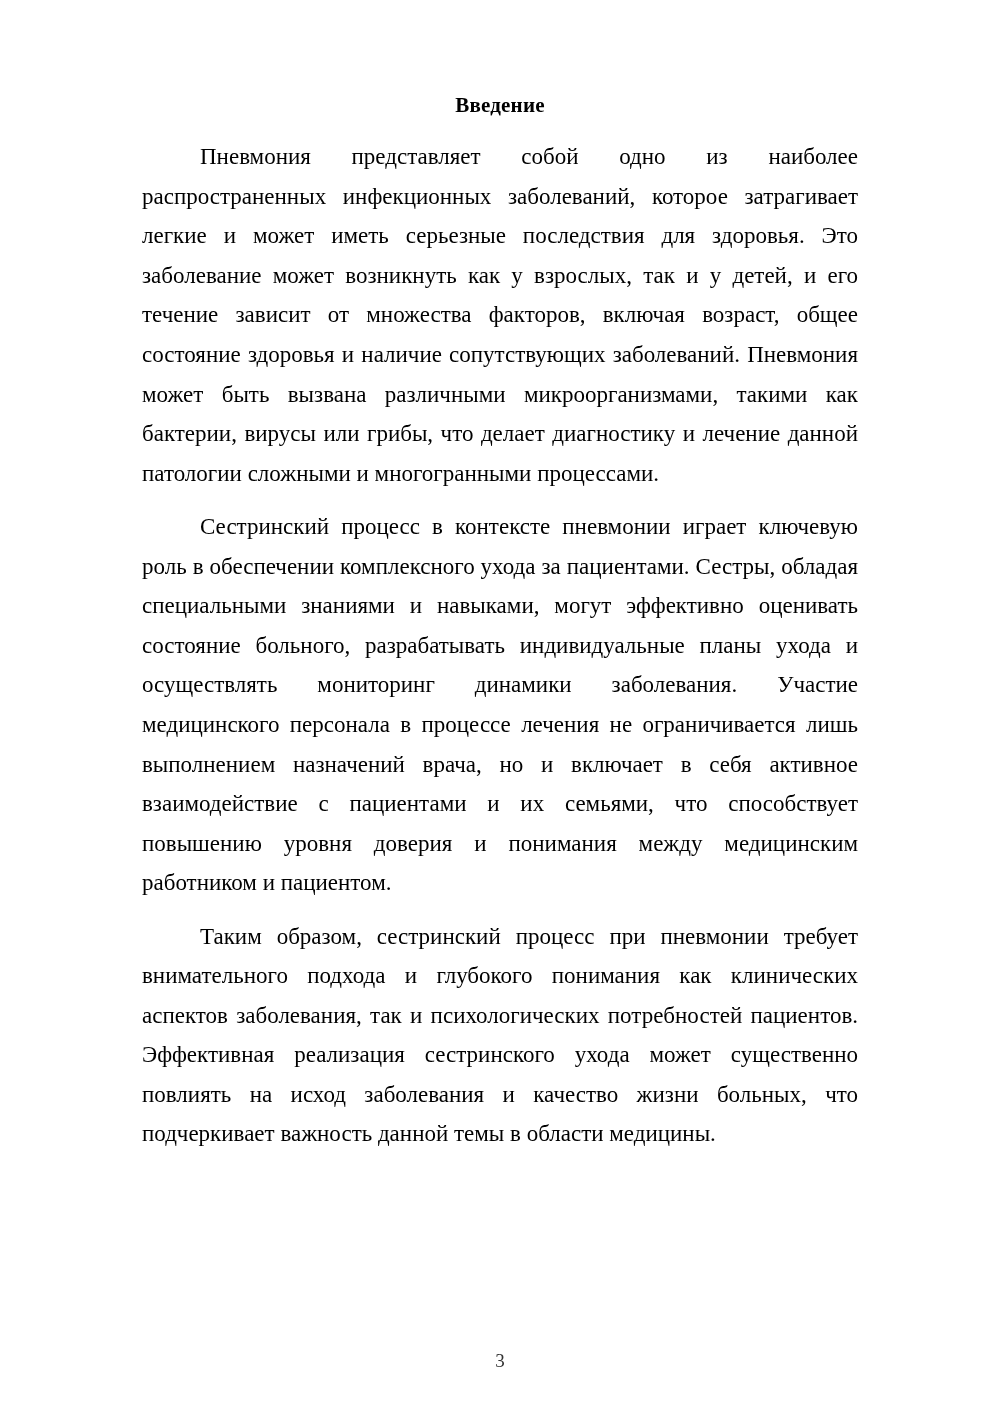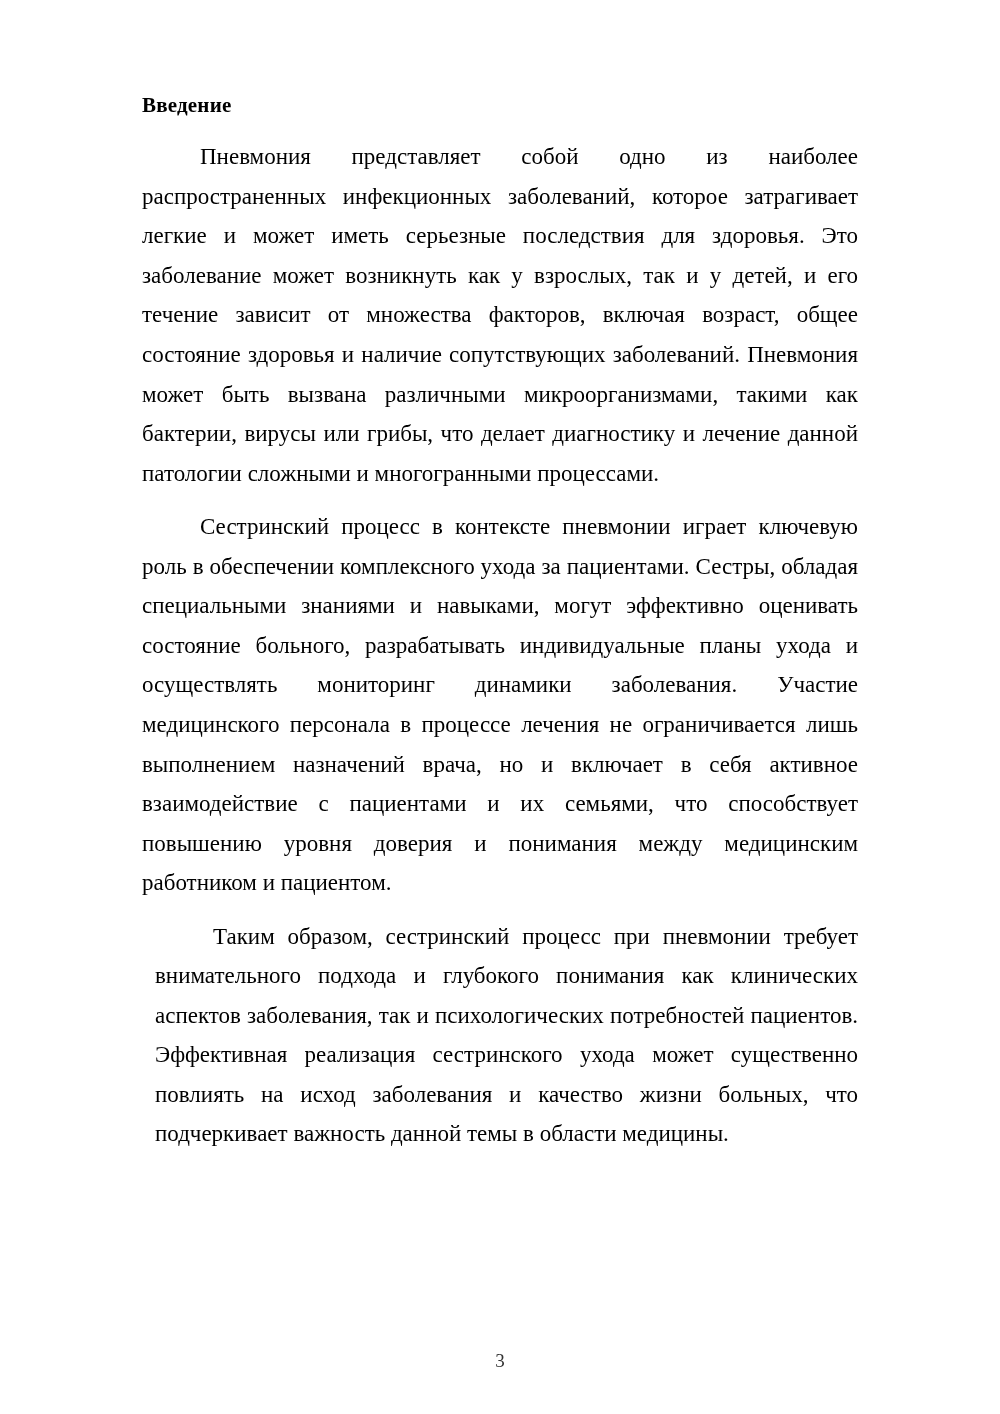--- a/index.html
+++ b/index.html
@@ -16,41 +16,40 @@
     overflow: hidden;
   }
   .page {
     box-sizing: border-box;
     width: 1000px;
     height: 1414px;
     padding: 92px 72px 40px 142px;
     position: relative;
   }
   .doc-title {
-    text-align: left;
+    text-align: center;
     font-weight: bold;
     font-size: 21px;
     line-height: 1.3;
     margin: 0 0 18px 0;
     letter-spacing: 0.2px;
     padding-right: 70px;
   }
   .body-text {
     font-size: 23px;
     line-height: 1.72;
     text-align: justify;
     text-justify: inter-word;
     margin: 0 0 14px 0;
     text-indent: 58px;
     padding-right: 70px;
     hyphens: none;
   }
   .body-text:last-of-type {
     margin-bottom: 0;
-    margin-left: 13px;
   }
   .page-number {
     position: absolute;
     left: 0;
     right: 0;
     bottom: 42px;
     text-align: center;
     font-size: 19px;
     color: #333333;
   }

